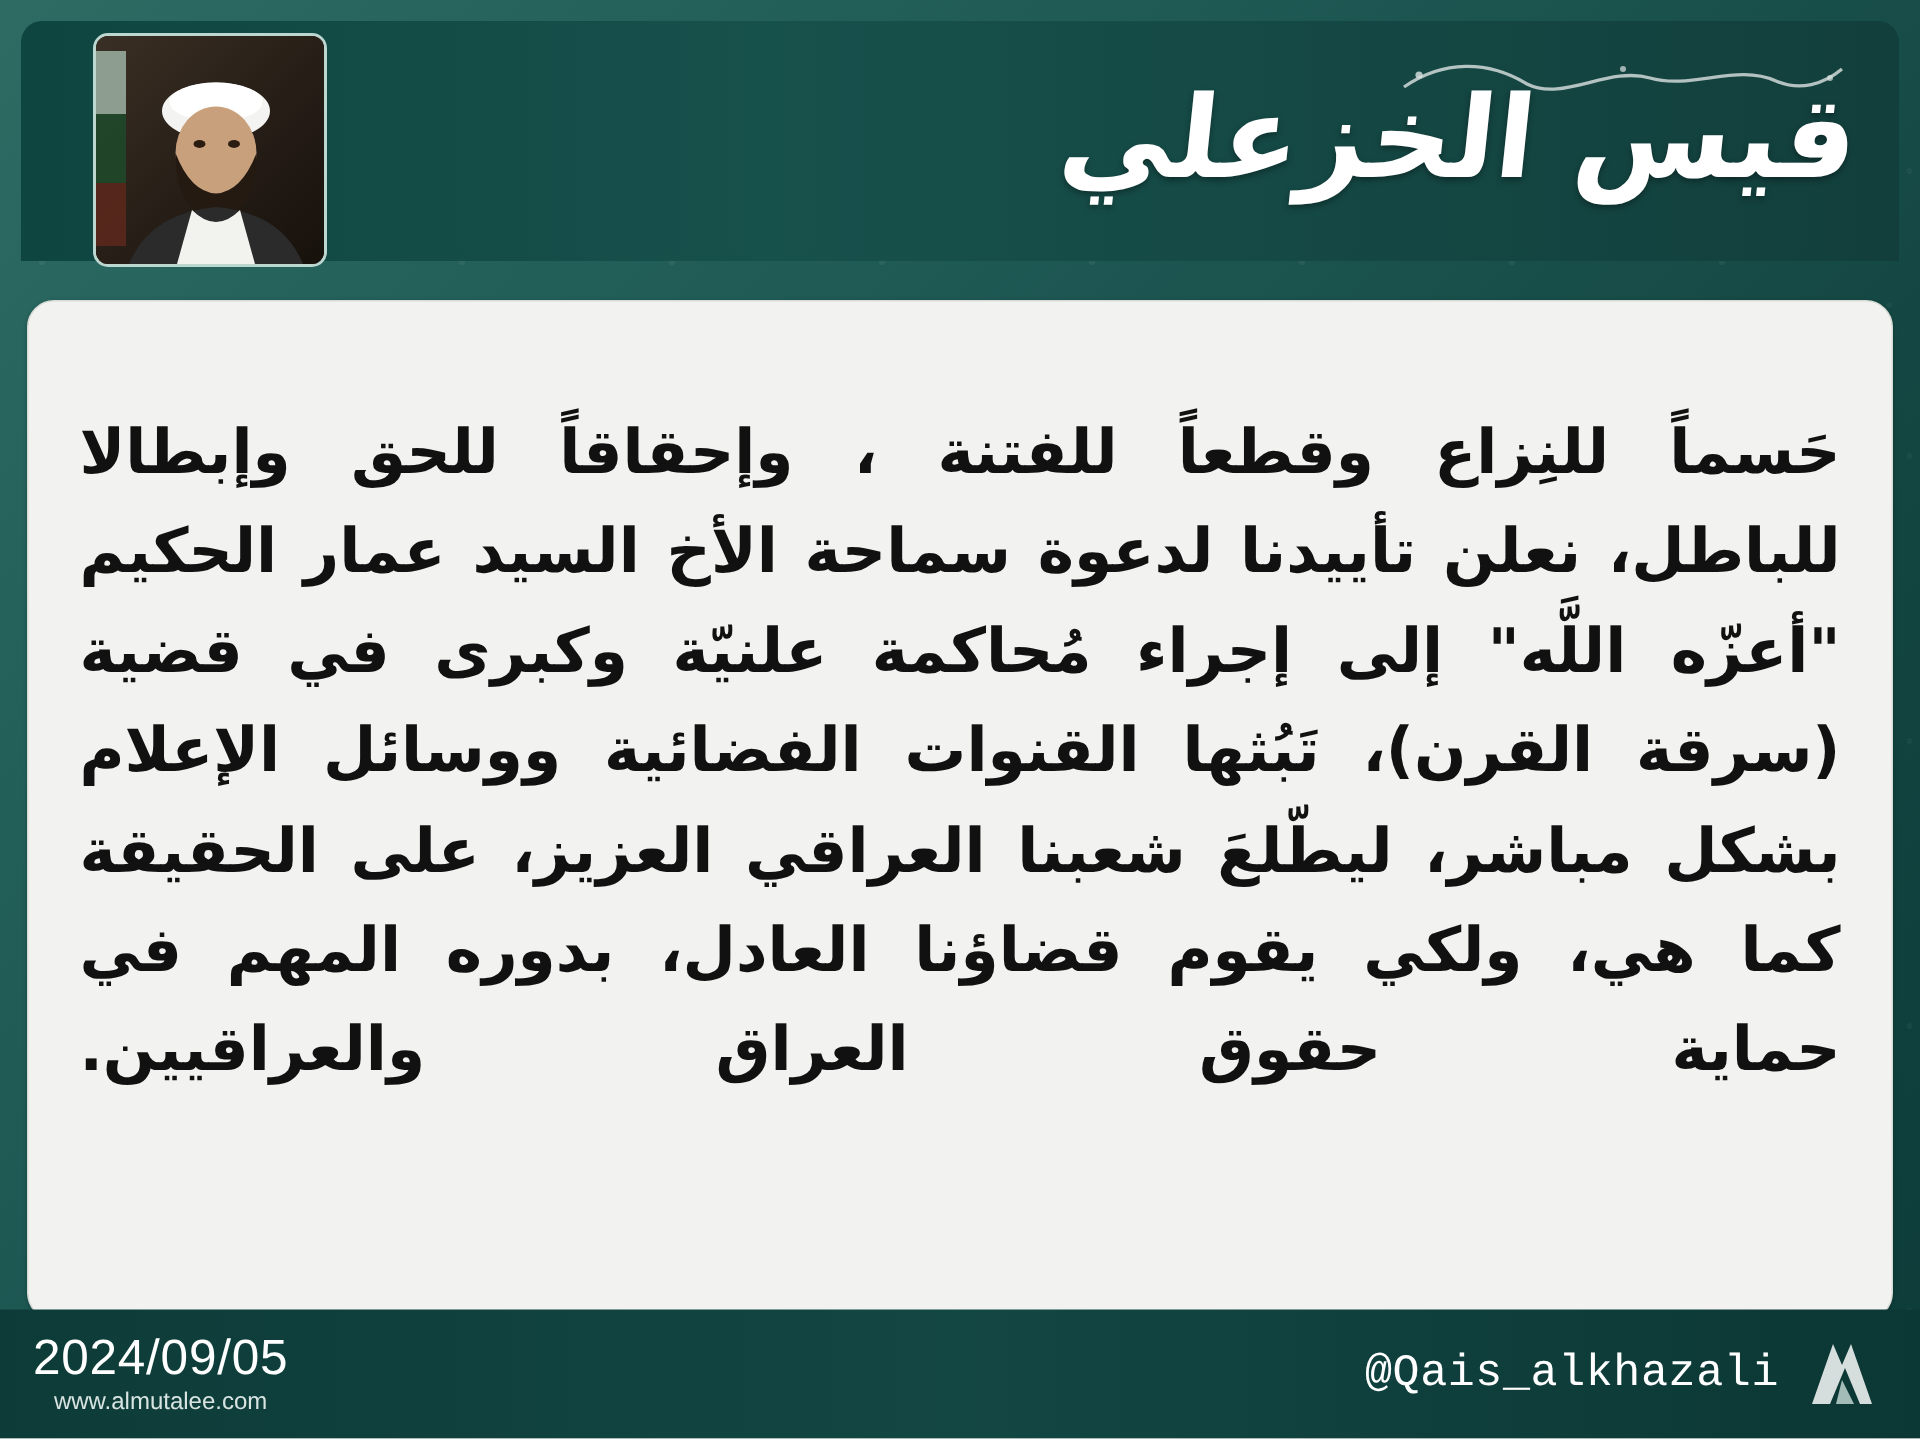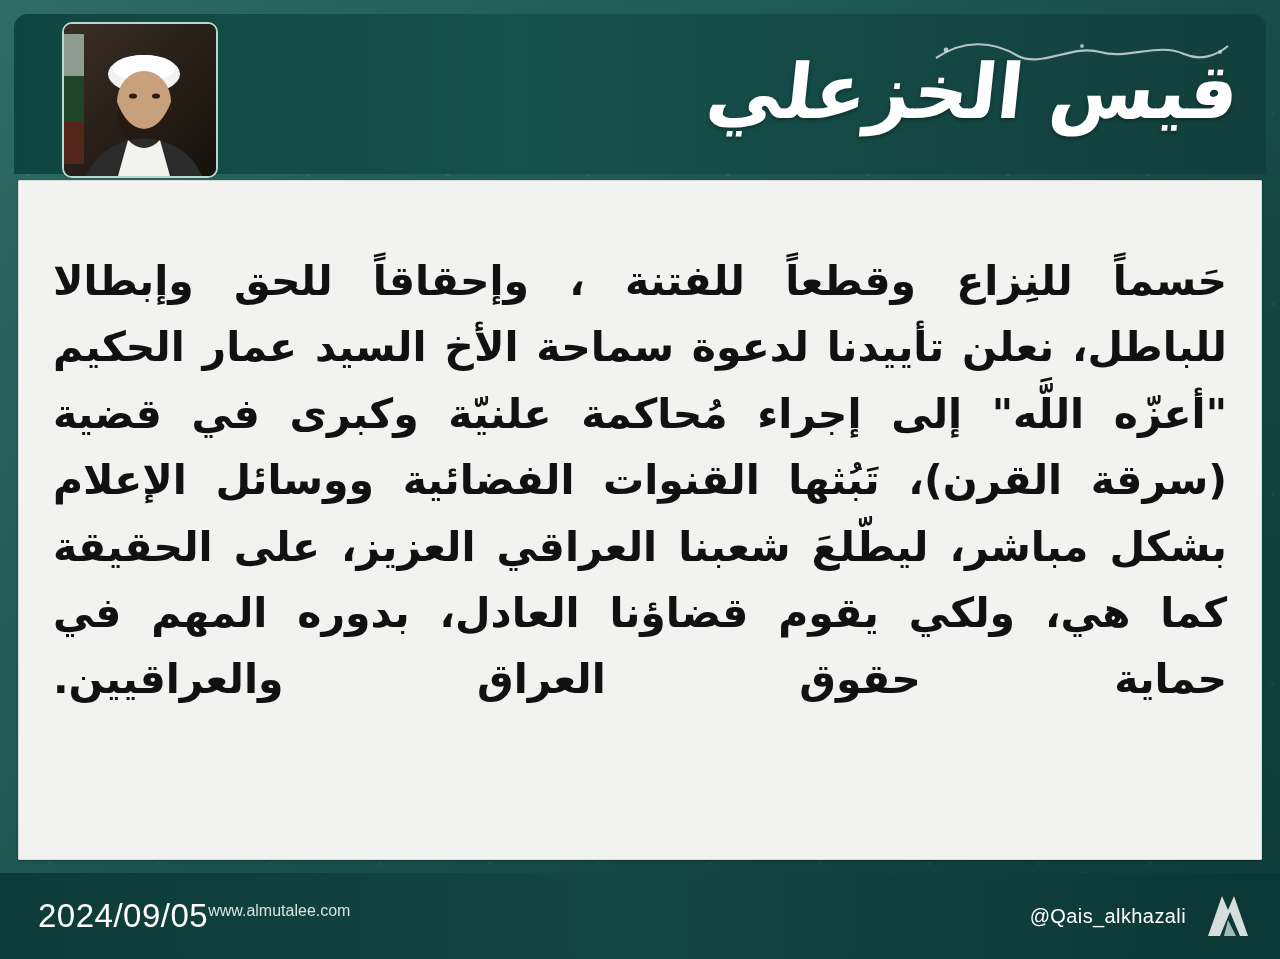--- a/index.html
+++ b/index.html
@@ -91,27 +91,27 @@
     border-radius: 10px;
     overflow: hidden;
     border: 2px solid #bcd6d0;
     background: #2a2420;
   }
   .portrait svg { display: block; }
 
   
   .panel {
     position: absolute;
-    top: 180px;
+    top: 200px;
     right: 18px;
     left: 18px;
     height: 680px;
     background: #f2f3f0;
     border: 1px solid #d7dbd6;
-    border-radius: 1px;
+    border-radius: 18px;
     box-shadow: 0 1px 3px rgba(0,0,0,0.25);
     box-sizing: border-box;
     padding: 26px 34px 20px 34px;
     overflow: hidden;
   }
   .body-text {
     direction: rtl;
     text-align: justify;
     text-align-last: justify;
     color: #111111;
@@ -137,32 +137,31 @@
     box-sizing: border-box;
   }
   .footer-right {
     display: flex;
     align-items: center;
     gap: 16px;
   }
   .footer-logo { width: 52px; height: 52px; opacity: 0.92; }
   .handle {
     color: #ffffff;
-    font-family: Liberation Sans, sans-serif;
-    font-size: 20px;
+    font-family: Liberation Mono, monospace;
+    font-size: 30px;
     letter-spacing: 0.4px;
     direction: ltr;
   }
   .footer-left {
     display: flex;
-    flex-direction: row;
-    align-items: flex-start;
+    flex-direction: column;
+    align-items: center;
     line-height: 1.05;
     direction: ltr;
-    margin-left: 16px;
   }
   .date {
     color: #ffffff;
     font-family: "Liberation Sans", sans-serif;
     font-size: 33px;
     letter-spacing: 0.5px;
   }
   .site {
     color: #d8e4e1;
     font-family: "Liberation Sans", sans-serif;

